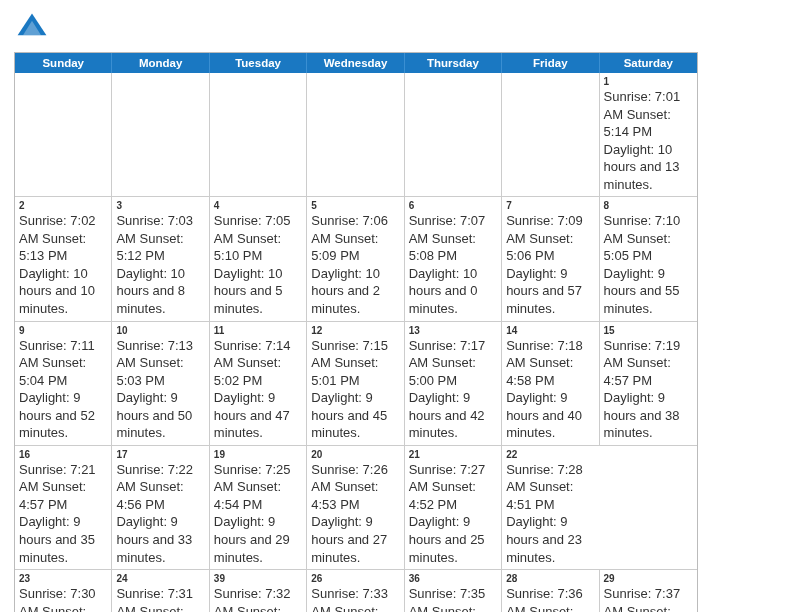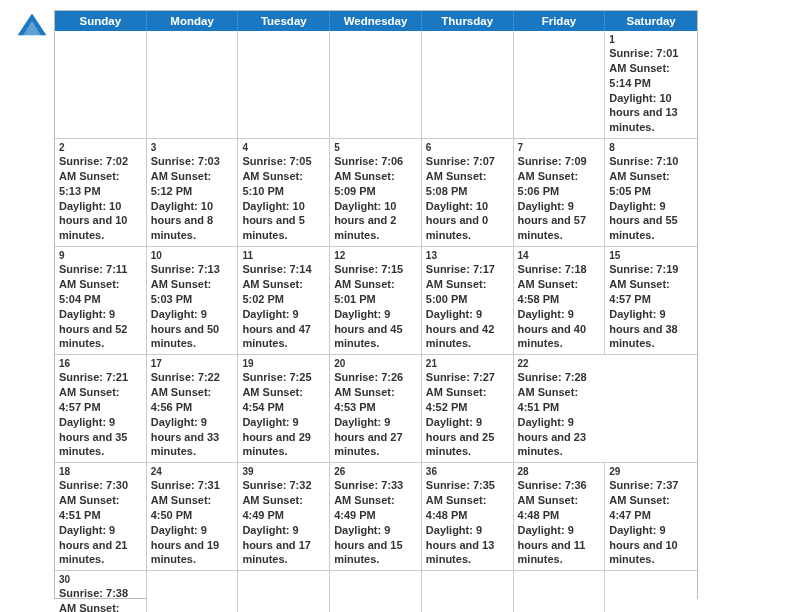--- a/index.html
+++ b/index.html
@@ -7,21 +7,21 @@
       font-family: Arial, sans-serif;
       background: #fff;
       width: 792px;
       height: 612px;
       overflow: hidden;
     }
     .page {
       width: 712px;
       height: 612px;
       display: flex;
-      flex-direction: row;
+      flex-direction: column;
       padding: 10px 14px 13px 14px;
     }
     .header {
       display: flex;
       justify-content: space-between;
       align-items: flex-start;
       margin-bottom: 6px;
     }
     .logo {
       display: flex;
@@ -96,24 +96,23 @@
     }
     .cal-cell:last-child { border-right: none; }
     .cal-cell.empty { background: #fff; }
     .day-num {
       font-weight: bold;
       font-size: 10px;
       display: block;
       margin-bottom: 1px;
     }
     .cal-cell .info {
-      font-size: 11px;
+      font-size: 13px;
       line-height: 1.35;
       color: #333;
-      font-weight: bold;
     }
     
     .cal-row.last-row .cal-cell {
       border-bottom: none;
     }
   </style>
 </head>
 <body>
 
 <div class="page">
@@ -280,21 +279,21 @@
           </div>
           <div class="cal-cell">
             <span class="day-num">22</span>
             <div class="info">Sunrise: 7:28 AM
 Sunset: 4:51 PM
 Daylight: 9 hours and 23 minutes.</div>
           </div>
         </div>
         <div class="cal-row">
           <div class="cal-cell">
-            <span class="day-num">18</span>
+            <span class="day-num">23</span>
             <div class="info">Sunrise: 7:30 AM
 Sunset: 4:51 PM
 Daylight: 9 hours and 21 minutes.</div>
           </div>
           <div class="cal-cell">
             <span class="day-num">24</span>
             <div class="info">Sunrise: 7:31 AM
 Sunset: 4:50 PM
 Daylight: 9 hours and 19 minutes.</div>
           </div>

